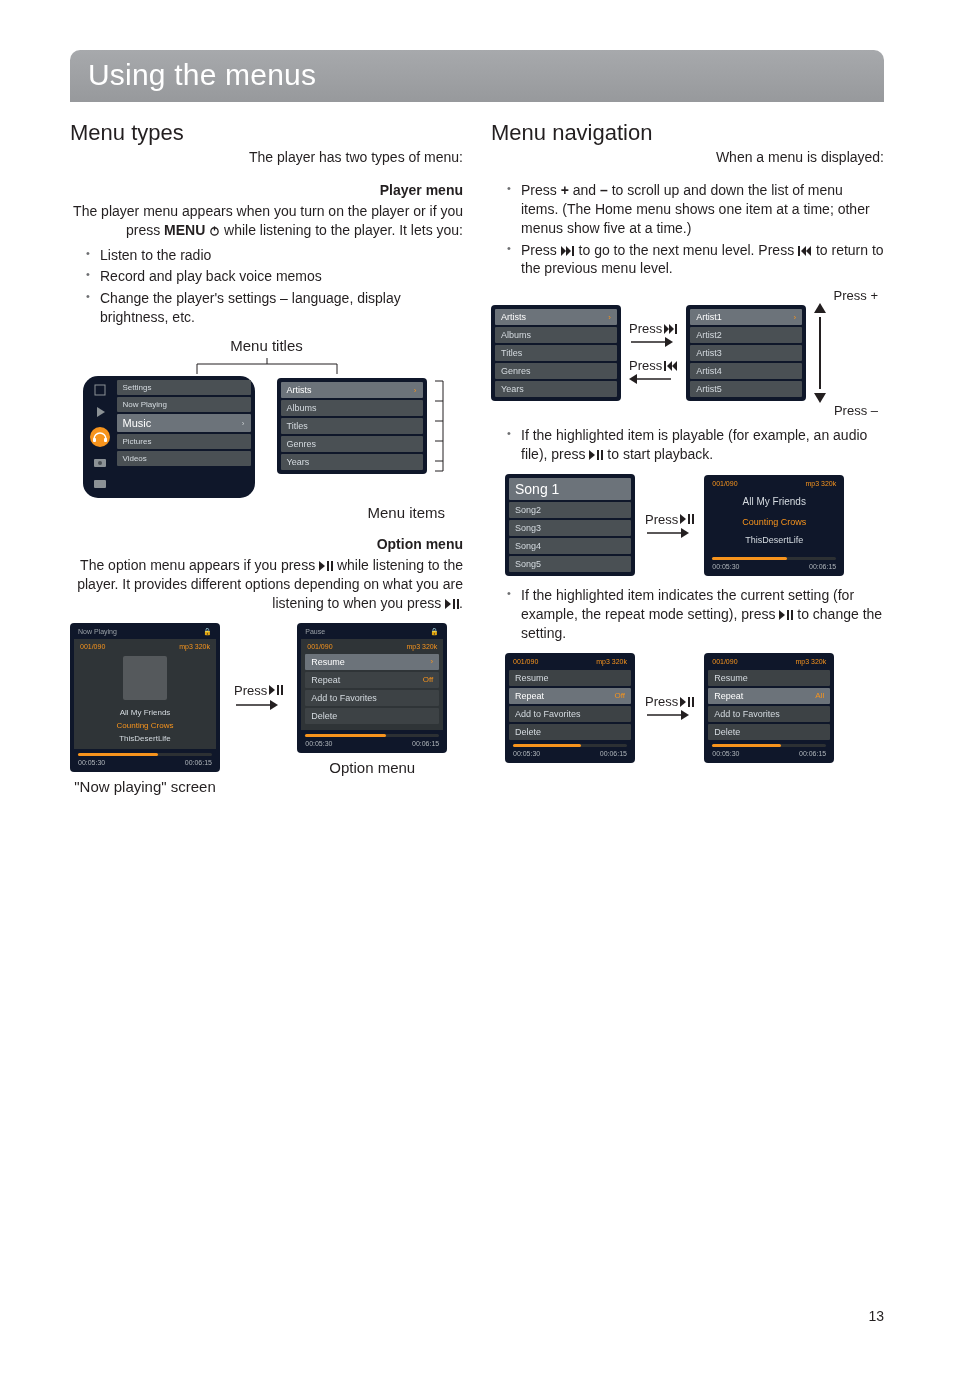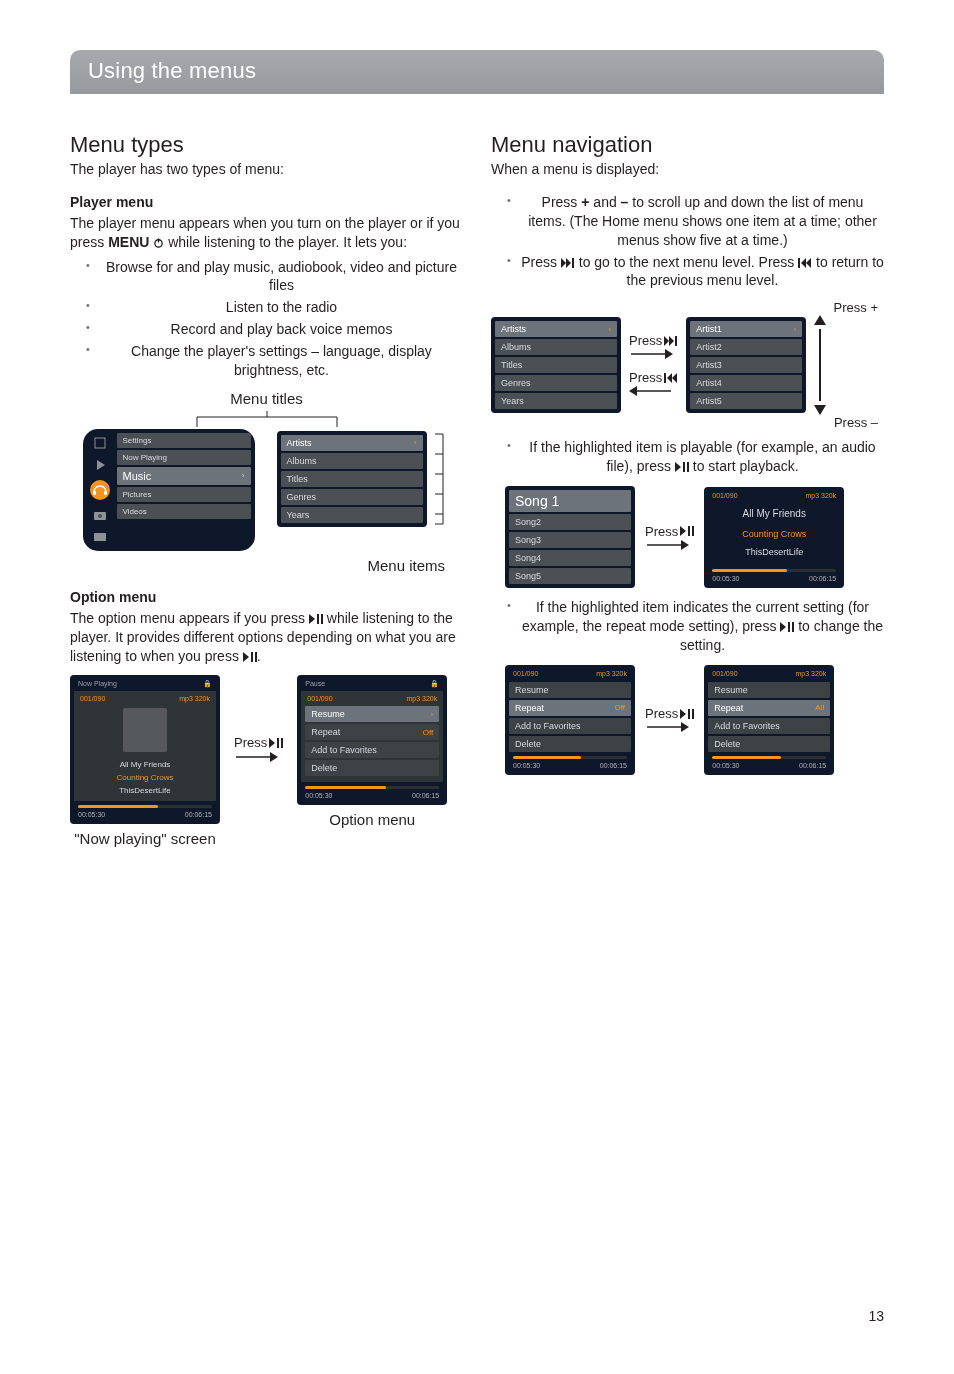--- a/index.html
+++ b/index.html
@@ -1,25 +1,25 @@
 <!DOCTYPE html>
 <html><head>
 <meta charset="utf-8">
 <style>
   * { box-sizing: border-box; margin: 0; padding: 0; }
   body { font-family: "Myriad Pro", "Segoe UI", Arial, sans-serif; width: 954px; background: #fff; color: #231f20; padding: 50px 70px 40px 70px; position: relative; min-height: 1374px; }
   .title-bar { background: linear-gradient(to bottom, #a7a9ac 0%, #97999c 100%); border-radius: 10px 10px 0 0; padding: 8px 18px 10px 18px; margin-bottom: 18px; }
-  .title-bar h1 { color: #fff; font-weight: 400; font-size: 22px; letter-spacing: .2px; }
+  .title-bar h1 { color: #fff; font-weight: 400; font-size: 30px; letter-spacing: .2px; }
   .cols { display: flex; gap: 28px; }
   .col { flex: 1; min-width: 0; }
-  h2 { font-weight: 400; font-size: 22px; color: #231f20; margin-bottom: 2px; margin-top: 20px; }
+  h2 { font-weight: 400; font-size: 22px; color: #231f20; margin-bottom: 2px; }
   .sub { font-size: 14px; margin-bottom: 14px; }
   .bold-heading { font-size: 14px; font-weight: 700; margin-bottom: 2px; margin-top: 6px; }
-  p { font-size: 14px; line-height: 1.35; margin-bottom: 6px; }
-  ul.body-list { list-style: none; padding-left: 16px; margin: 0 0 10px 0; text-align: center; }
+  p { font-size: 14px; line-height: 1.35; margin-bottom: 6px; text-align: right; }
+  ul.body-list { list-style: none; padding-left: 16px; margin: 0 0 10px 0; }
   ul.body-list > li { position: relative; padding-left: 14px; font-size: 14px; line-height: 1.35; margin-bottom: 3px; }
   ul.body-list > li::before { content: "•"; position: absolute; left: 0; top: 0; font-size: 11px; color: #6d6e71; }
   .page-num { position: absolute; bottom: 50px; right: 70px; font-size: 14px; }
   .inline-icon { display: inline-block; vertical-align: -1px; }
   
   .dev { background: #0f172a; border-radius: 4px; padding: 2px; font-size: 9px; color: #d5dbe0; }
   .dev-row { padding: 3px 6px; background: #4a5054; margin: 2px; border-radius: 1px; display: flex; align-items: center; justify-content: space-between; }
   .dev-row.sel { background: #6c737a; color: #fff; }
   .dev-row .chev { color: #f7941d; font-size: 8px; }
   .dev-row .val { color: #f7941d; font-size: 8px; }
@@ -53,21 +53,20 @@
 
     <p class="bold-heading">Player menu</p>
     <p>
       <span>The player menu appears when you turn on the player or if you press </span><span class="k">MENU</span>
       <svg class="inline-icon" width="11" height="11" viewBox="0 0 12 12">
           <circle cx="6" cy="7" r="4" fill="none" stroke="#231f20" stroke-width="1.4"></circle>
           <line x1="6" y1="1.5" x2="6" y2="6" stroke="#231f20" stroke-width="1.4"></line>
         </svg><span> while listening to the player. It lets you:</span>
     </p>
     <ul class="body-list">
-      <li>Browse for and play music, audiobook, video and picture files</li>
       <li>Listen to the radio</li>
       <li>Record and play back voice memos</li>
       <li>Change the player's settings – language, display brightness, etc.</li>
     </ul>
 
     <div style="margin:10px 0 4px 0;">
       <div class="fig-label" style="margin-bottom:4px;">Menu titles</div>
       <div style="display:flex; justify-content:center;">
           <svg width="240" height="18">
             <line x1="120" y1="0" x2="120" y2="6" stroke="#231f20"></line>

